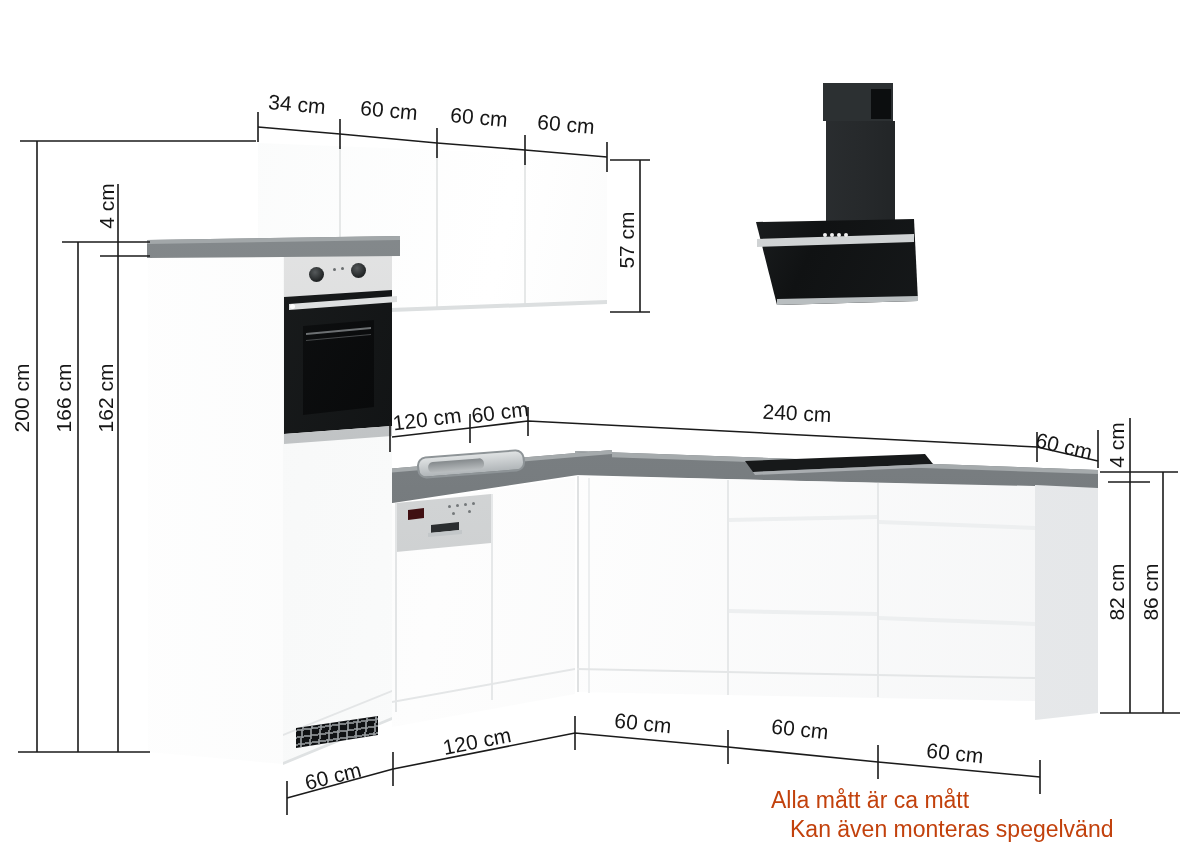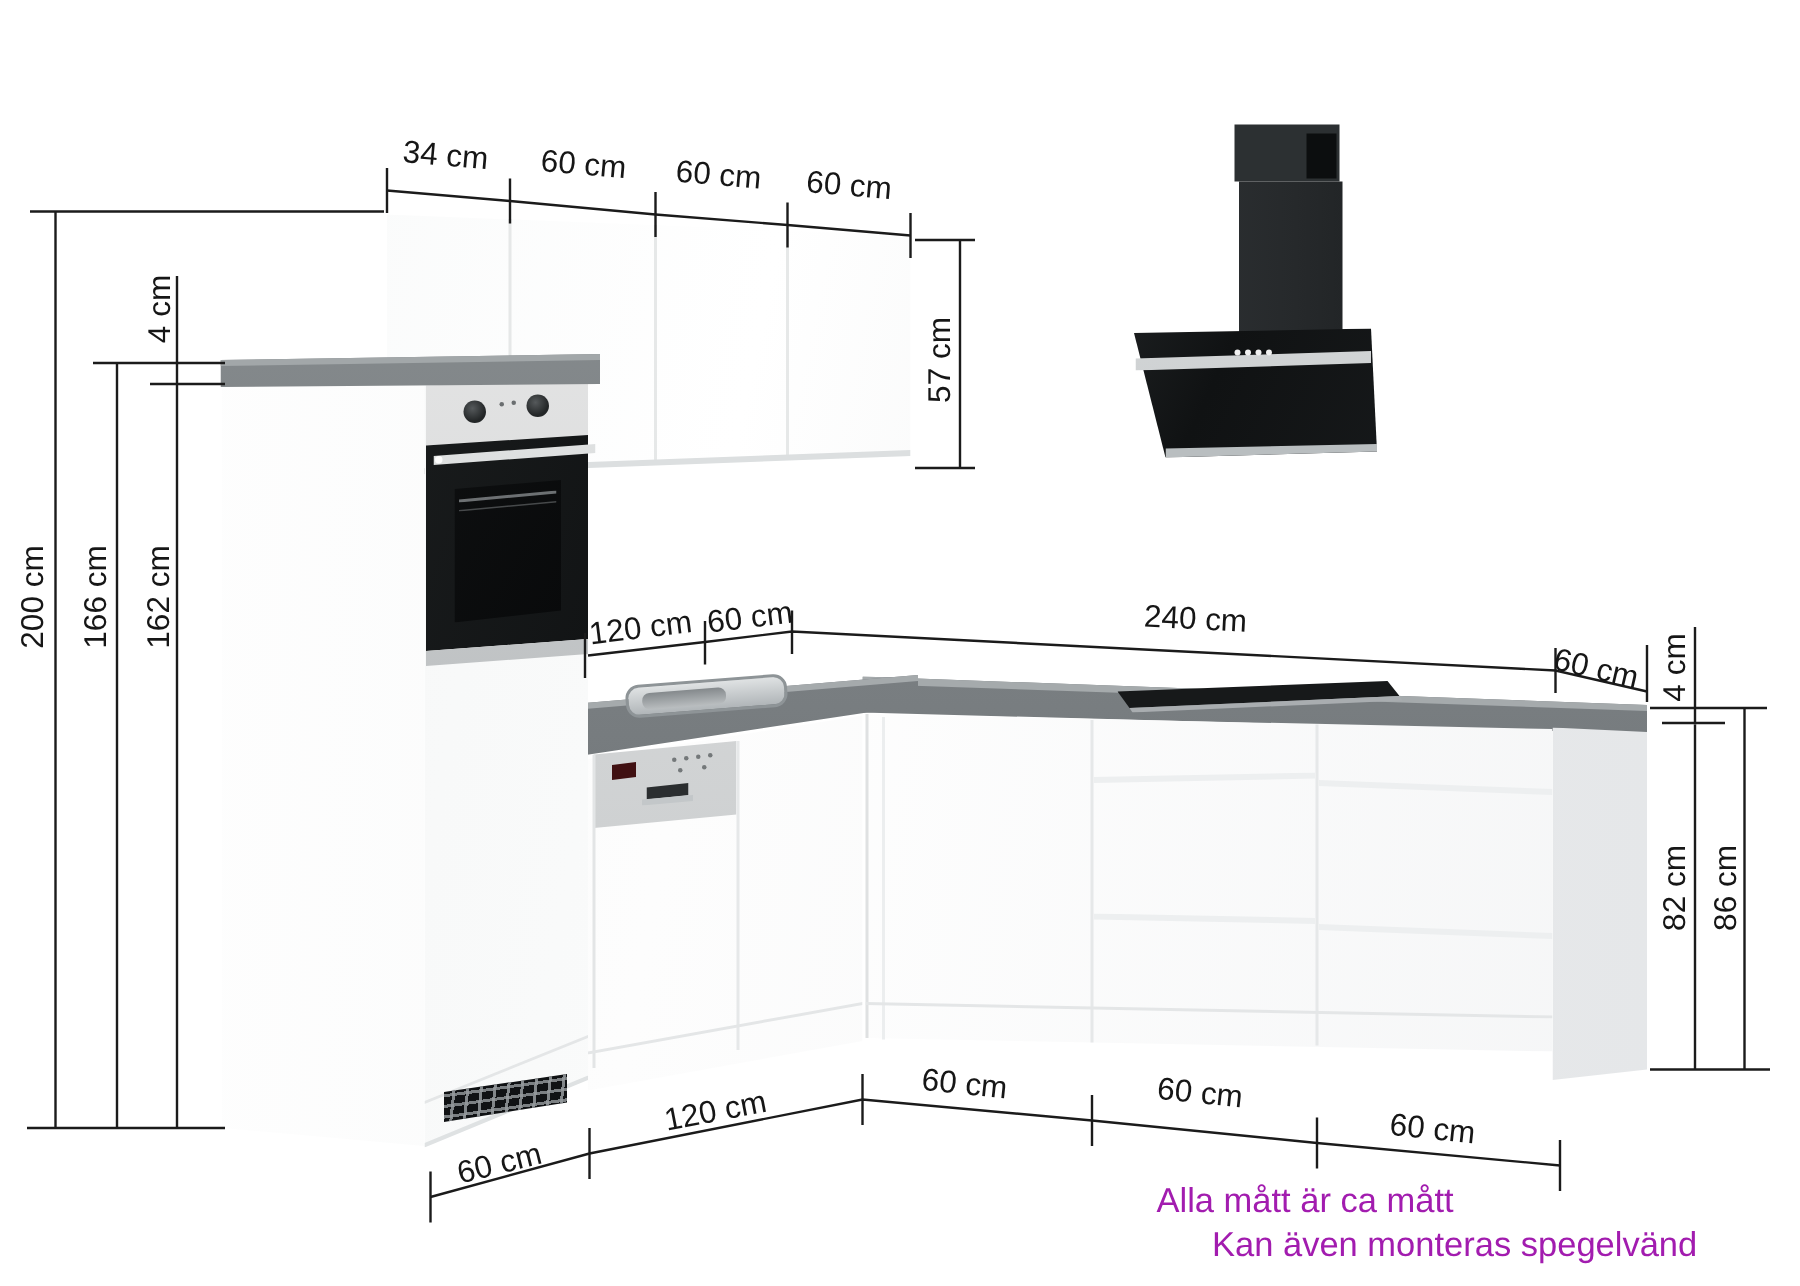--- a/index.html
+++ b/index.html
@@ -1,21 +1,21 @@
 <!DOCTYPE html>
 <html><head>
 <meta charset="utf-8">
 <style>
   html,body{margin:0;padding:0;background:#fff;}
   #stage{position:relative;width:1200px;height:857px;background:#ffffff;overflow:hidden;
          font-family:"Liberation Sans",sans-serif;}
   .shape{position:absolute;inset:0;}
   .lbl{position:absolute;font:21px/1.1 "Liberation Sans",sans-serif;color:#161616;
        white-space:nowrap;transform-origin:center;}
-  .note{position:absolute;font:23px/1.25 "Liberation Sans",sans-serif;color:#a21caf;white-space:nowrap;}
+  .note{position:absolute;font:23px/1.25 "Liberation Sans",sans-serif;color:#c2410c;white-space:nowrap;}
   .dot{position:absolute;border-radius:50%;}
   
   .upper{clip-path:polygon(258px 143px,607px 157px,607px 304px,258px 317px);
          background:linear-gradient(102deg,#eff0f0,#fafbfb 18%,#ffffff 40%,#f5f6f6 62%,#fcfdfd 85%,#f3f4f4);}
   .upper-b{clip-path:polygon(258px 313px,607px 300px,607px 304px,258px 317px);background:#dcdfe0;}
   .useam1{clip-path:polygon(339px 146px,341px 146px,341px 314px,339px 314px);background:#e6e8e8;}
   .useam2{clip-path:polygon(436px 150px,438px 150px,438px 310px,436px 310px);background:#e6e8e8;}
   .useam3{clip-path:polygon(524px 153px,526px 153px,526px 306px,524px 306px);background:#e6e8e8;}
   
   .chimtop{clip-path:polygon(823px 83px,893px 83px,893px 121px,823px 121px);background:#2c3032;}
@@ -219,15 +219,15 @@
   <div class="lbl" style="left:1117px;top:592px;transform:translate(-50%,-50%) rotate(-90deg)">82 cm</div>
   <div class="lbl" style="left:1151px;top:592px;transform:translate(-50%,-50%) rotate(-90deg)">86 cm</div>
 
   <div class="lbl" style="left:333px;top:776px;transform:translate(-50%,-50%) rotate(-14deg)">60 cm</div>
   <div class="lbl" style="left:477px;top:741px;transform:translate(-50%,-50%) rotate(-11deg)">120 cm</div>
   <div class="lbl" style="left:643px;top:723px;transform:translate(-50%,-50%) rotate(6deg)">60 cm</div>
   <div class="lbl" style="left:800px;top:729px;transform:translate(-50%,-50%) rotate(6deg)">60 cm</div>
   <div class="lbl" style="left:955px;top:753px;transform:translate(-50%,-50%) rotate(6deg)">60 cm</div>
 
   <div class="note" style="left:771px;top:786px">Alla mått är ca mått</div>
-  <div class="note" style="left:808px;top:815px">Kan även monteras spegelvänd</div>
+  <div class="note" style="left:790px;top:815px">Kan även monteras spegelvänd</div>
 
 </div>
 
 </body></html>

